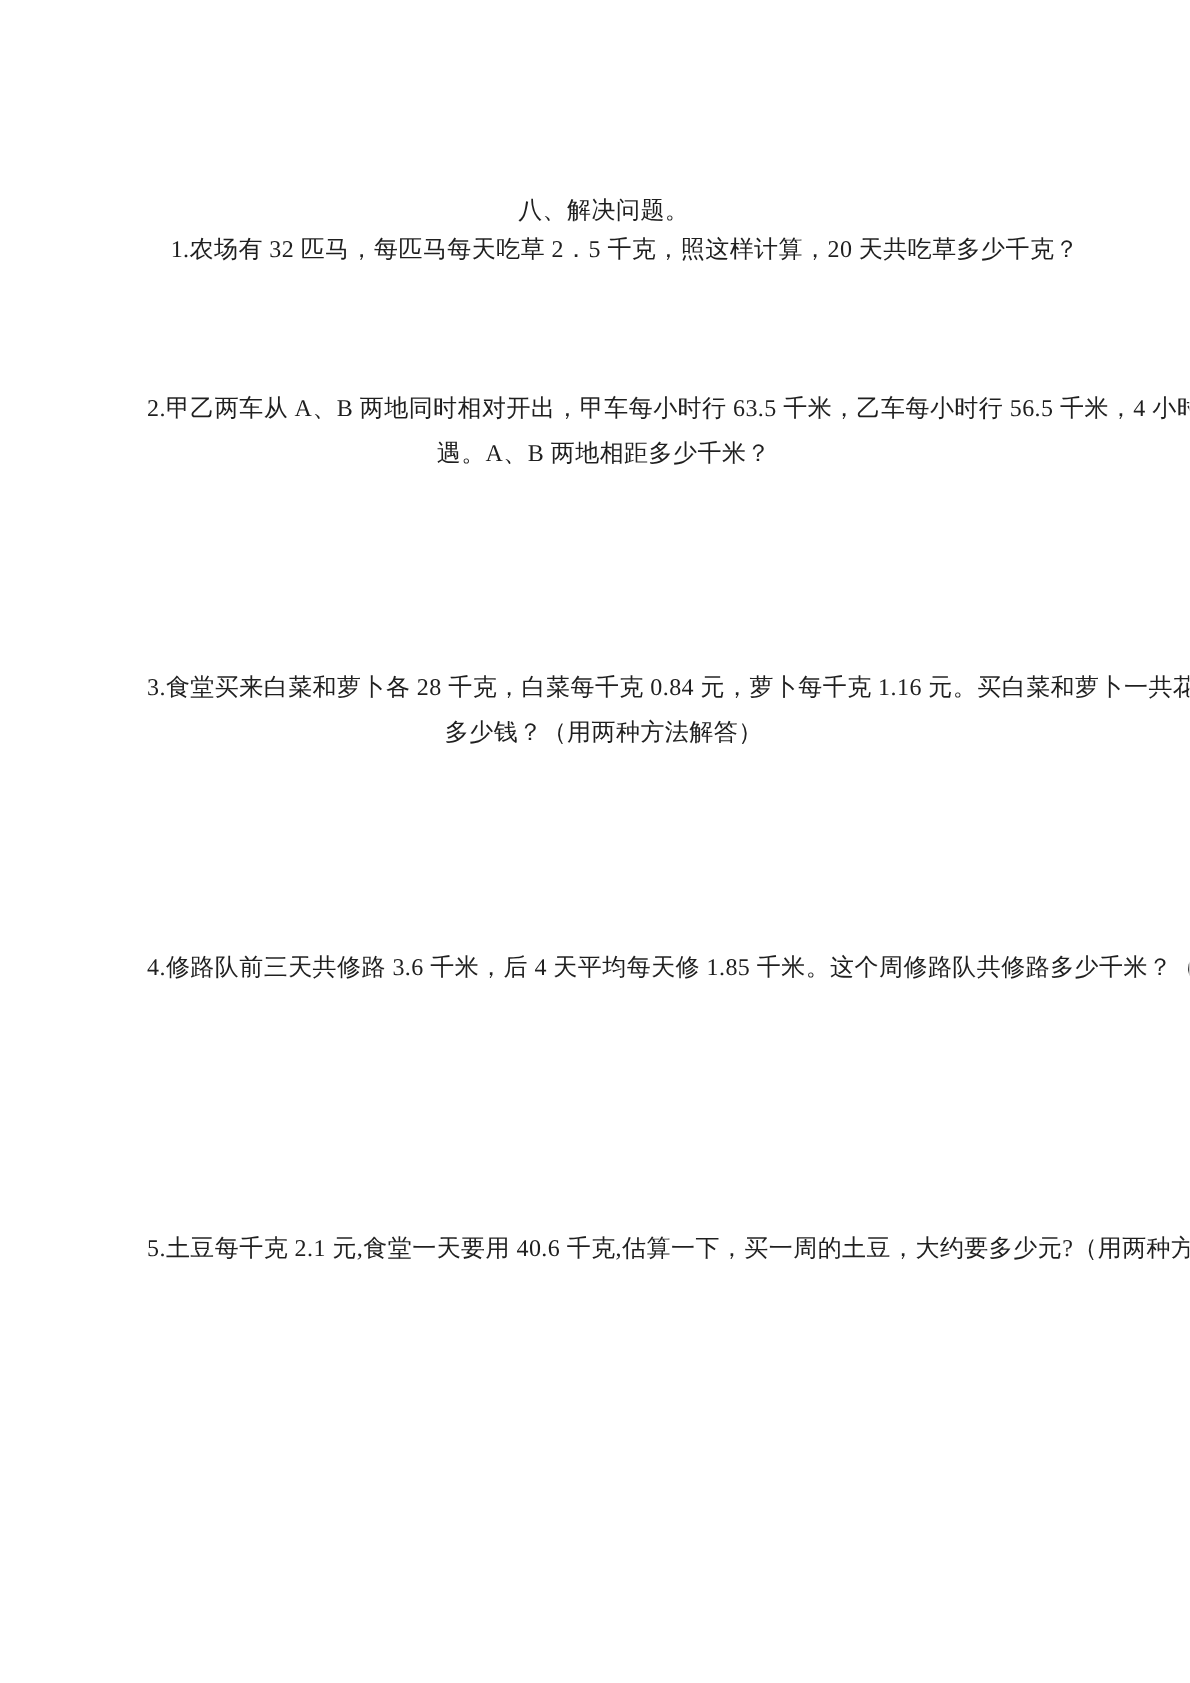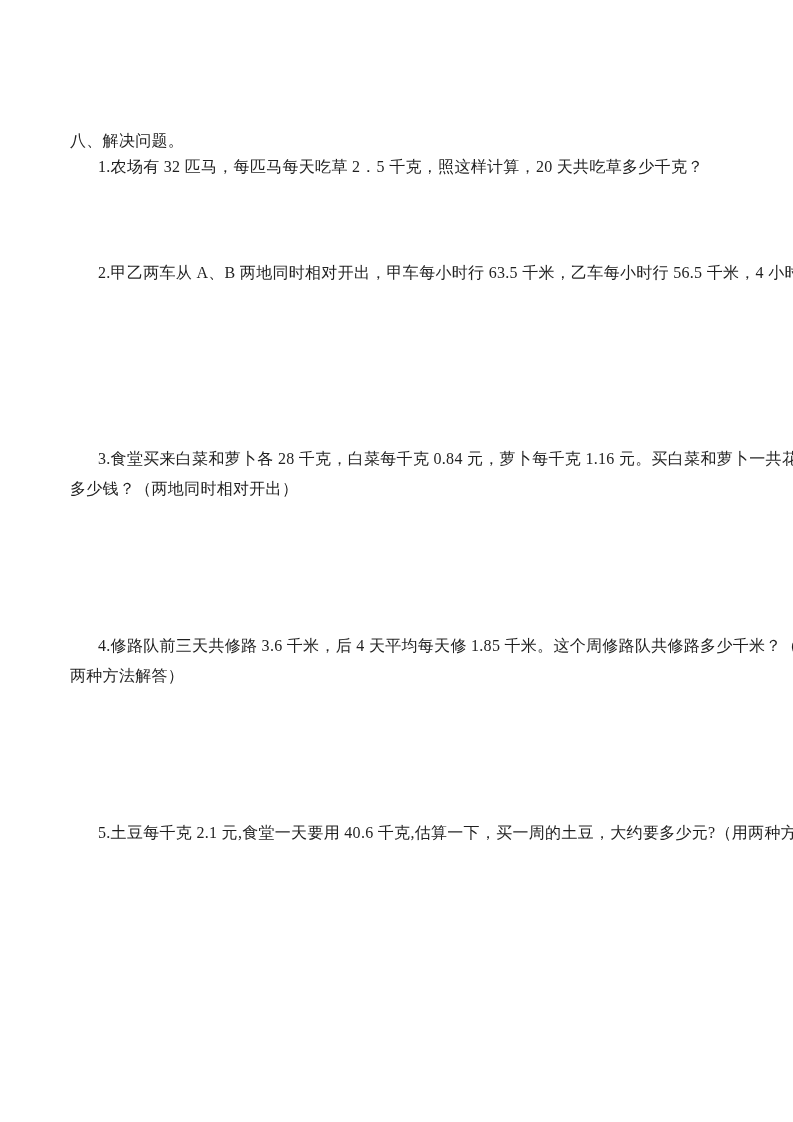--- a/index.html
+++ b/index.html
@@ -19,20 +19,21 @@
     line-height: 30px;
   }
   .abs {
     position: absolute;
     left: 70px;
     width: 665px;
   }
   .line {
     white-space: nowrap;
     letter-spacing: 0.3px;
+    text-align: center;
   }
   .line.first {
     text-indent: 28px;
   }
   .heading {
     font-weight: normal;
   }
 </style>
 </head>
 <body>
@@ -42,29 +43,29 @@
   <div class="abs" style="top:126px;">
     <div class="line heading">八、解决问题。</div>
   </div>
 
   <div class="abs" style="top:152px;">
     <div class="line first">1.农场有 32 匹马，每匹马每天吃草 2．5 千克，照这样计算，20 天共吃草多少千克？</div>
   </div>
 
   <div class="abs" style="top:258px;">
     <div class="line first">2.甲乙两车从 A、B 两地同时相对开出，甲车每小时行 63.5 千米，乙车每小时行 56.5 千米，4 小时相</div>
+    <div class="line">遇。A、B 两地相距多少千米？</div>
   </div>
 
   <div class="abs" style="top:444px;">
     <div class="line first">3.食堂买来白菜和萝卜各 28 千克，白菜每千克 0.84 元，萝卜每千克 1.16 元。买白菜和萝卜一共花了</div>
-    <div class="line">多少钱？（两地同时相对开出）</div>
+    <div class="line">多少钱？（用两种方法解答）</div>
   </div>
 
   <div class="abs" style="top:631px;">
     <div class="line first">4.修路队前三天共修路 3.6 千米，后 4 天平均每天修 1.85 千米。这个周修路队共修路多少千米？（用</div>
-    <div class="line">两种方法解答）</div>
   </div>
 
   <div class="abs" style="top:818px;">
     <div class="line first">5.土豆每千克 2.1 元,食堂一天要用 40.6 千克,估算一下，买一周的土豆，大约要多少元?（用两种方法</div>
   </div>
 
 </div>
 
 </body></html>

